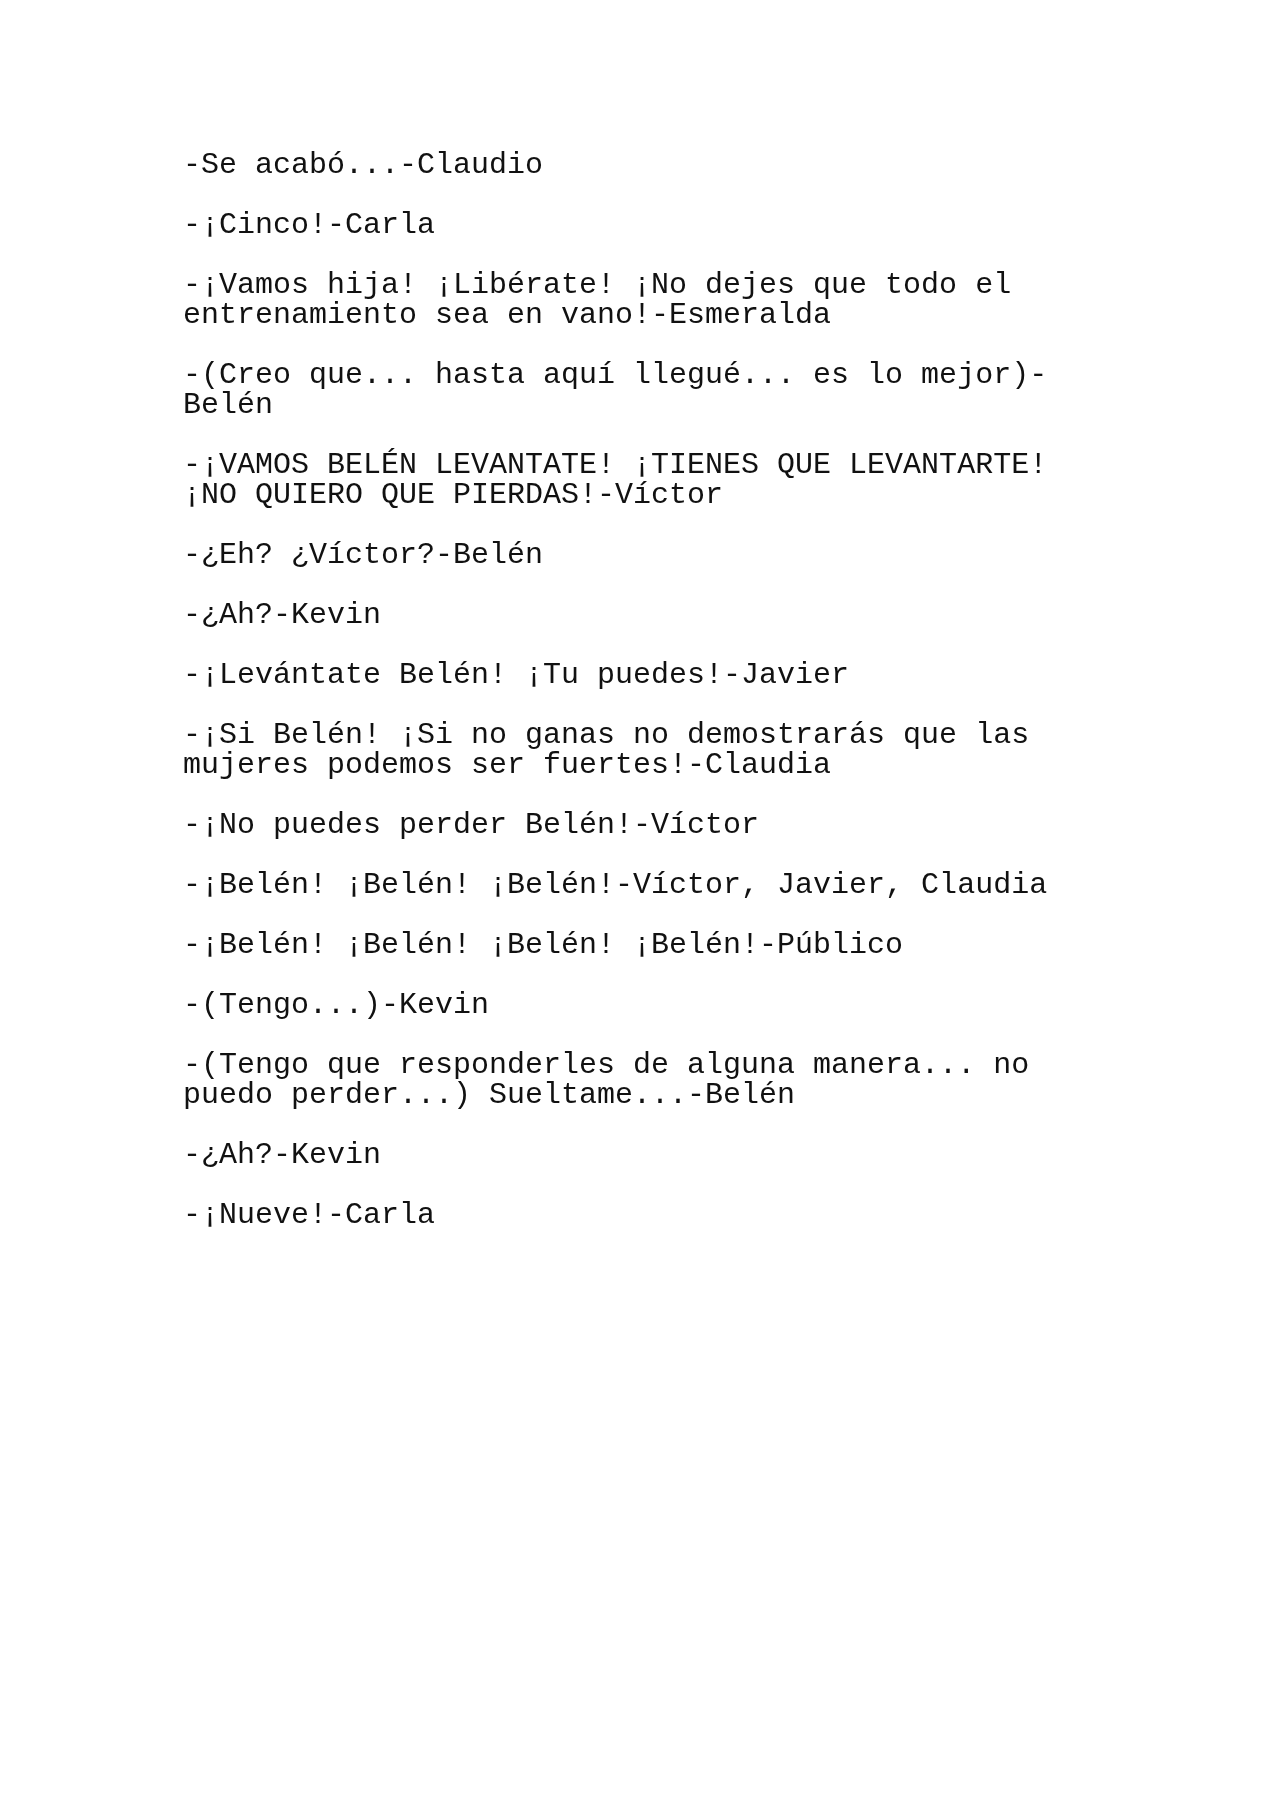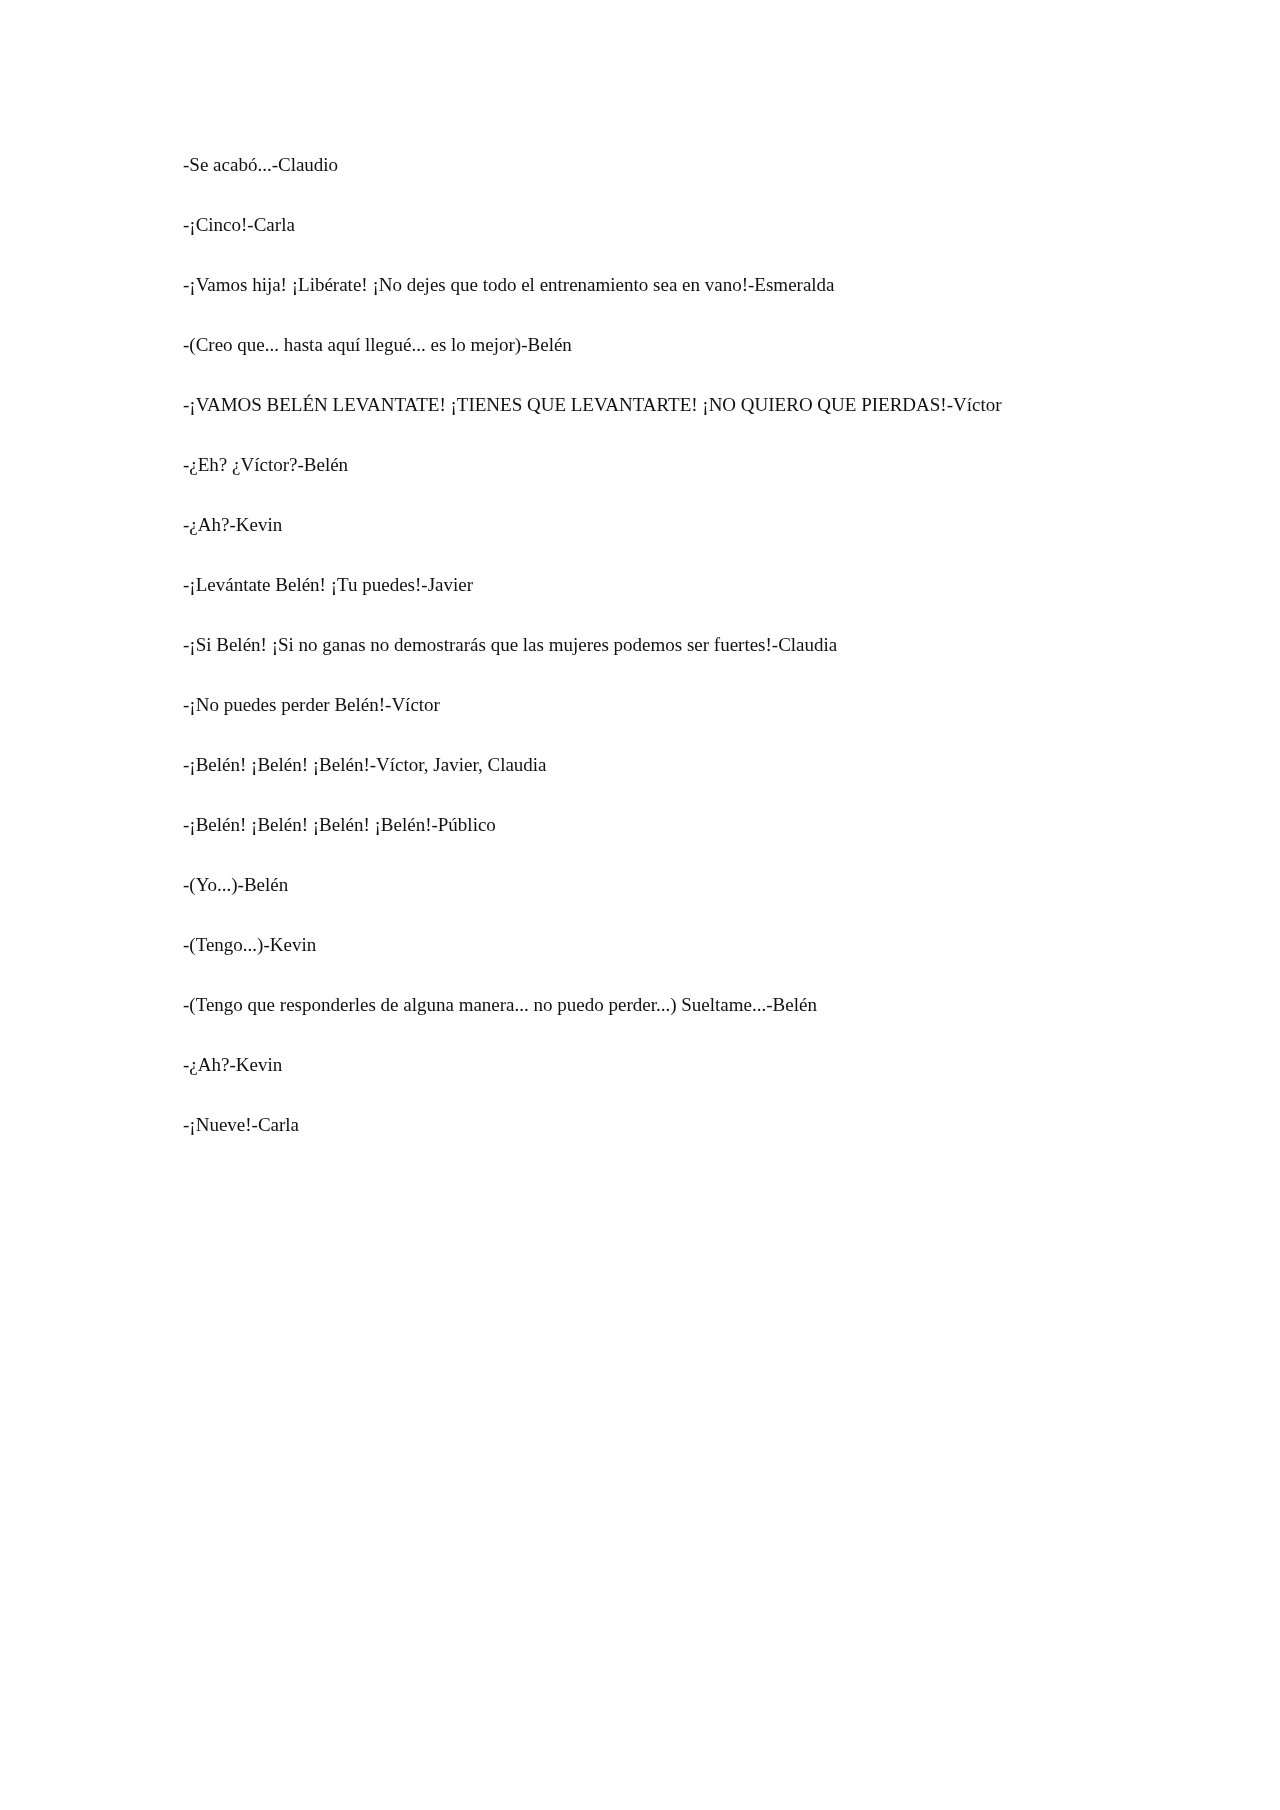--- a/index.html
+++ b/index.html
@@ -21,22 +21,22 @@
       height: 1810px;
       background: #ffffff;
     }
     .content {
       position: absolute;
       left: 183px;
       top: 150px;
       width: 905px;
     }
     .para {
-      font-family: Liberation Serif, serif;
-      font-size: 19px;
+      font-family: Liberation Mono, monospace;
+      font-size: 30px;
       line-height: 30px;
       color: #111111;
       margin: 0 0 30px 0;
       white-space: normal;
       letter-spacing: 0px;
     }
   </style>
 </head>
 <body>
 
@@ -47,19 +47,18 @@
     <p class="para">-¡Vamos hija! ¡Libérate! ¡No dejes que todo el entrenamiento sea en vano!-Esmeralda</p>
     <p class="para">-(Creo que... hasta aquí llegué... es lo mejor)-Belén</p>
     <p class="para">-¡VAMOS BELÉN LEVANTATE! ¡TIENES QUE LEVANTARTE! ¡NO QUIERO QUE PIERDAS!-Víctor</p>
     <p class="para">-¿Eh? ¿Víctor?-Belén</p>
     <p class="para">-¿Ah?-Kevin</p>
     <p class="para">-¡Levántate Belén! ¡Tu puedes!-Javier</p>
     <p class="para">-¡Si Belén! ¡Si no ganas no demostrarás que las mujeres podemos ser fuertes!-Claudia</p>
     <p class="para">-¡No puedes perder Belén!-Víctor</p>
     <p class="para">-¡Belén! ¡Belén! ¡Belén!-Víctor, Javier, Claudia</p>
     <p class="para">-¡Belén! ¡Belén! ¡Belén! ¡Belén!-Público</p>
-    <p class="para">-(Yo...)-Belén</p>
     <p class="para">-(Tengo...)-Kevin</p>
     <p class="para">-(Tengo que responderles de alguna manera... no puedo perder...) Sueltame...-Belén</p>
     <p class="para">-¿Ah?-Kevin</p>
     <p class="para">-¡Nueve!-Carla</p>
   </div>
 </div>
 
 </body></html>

